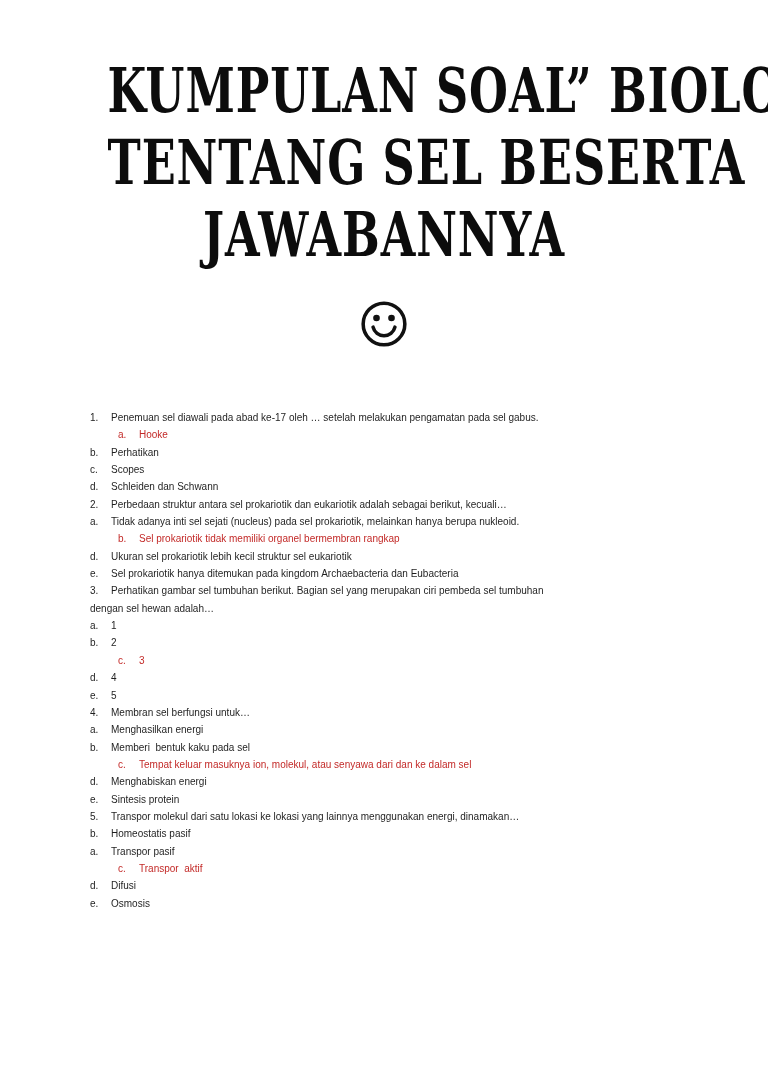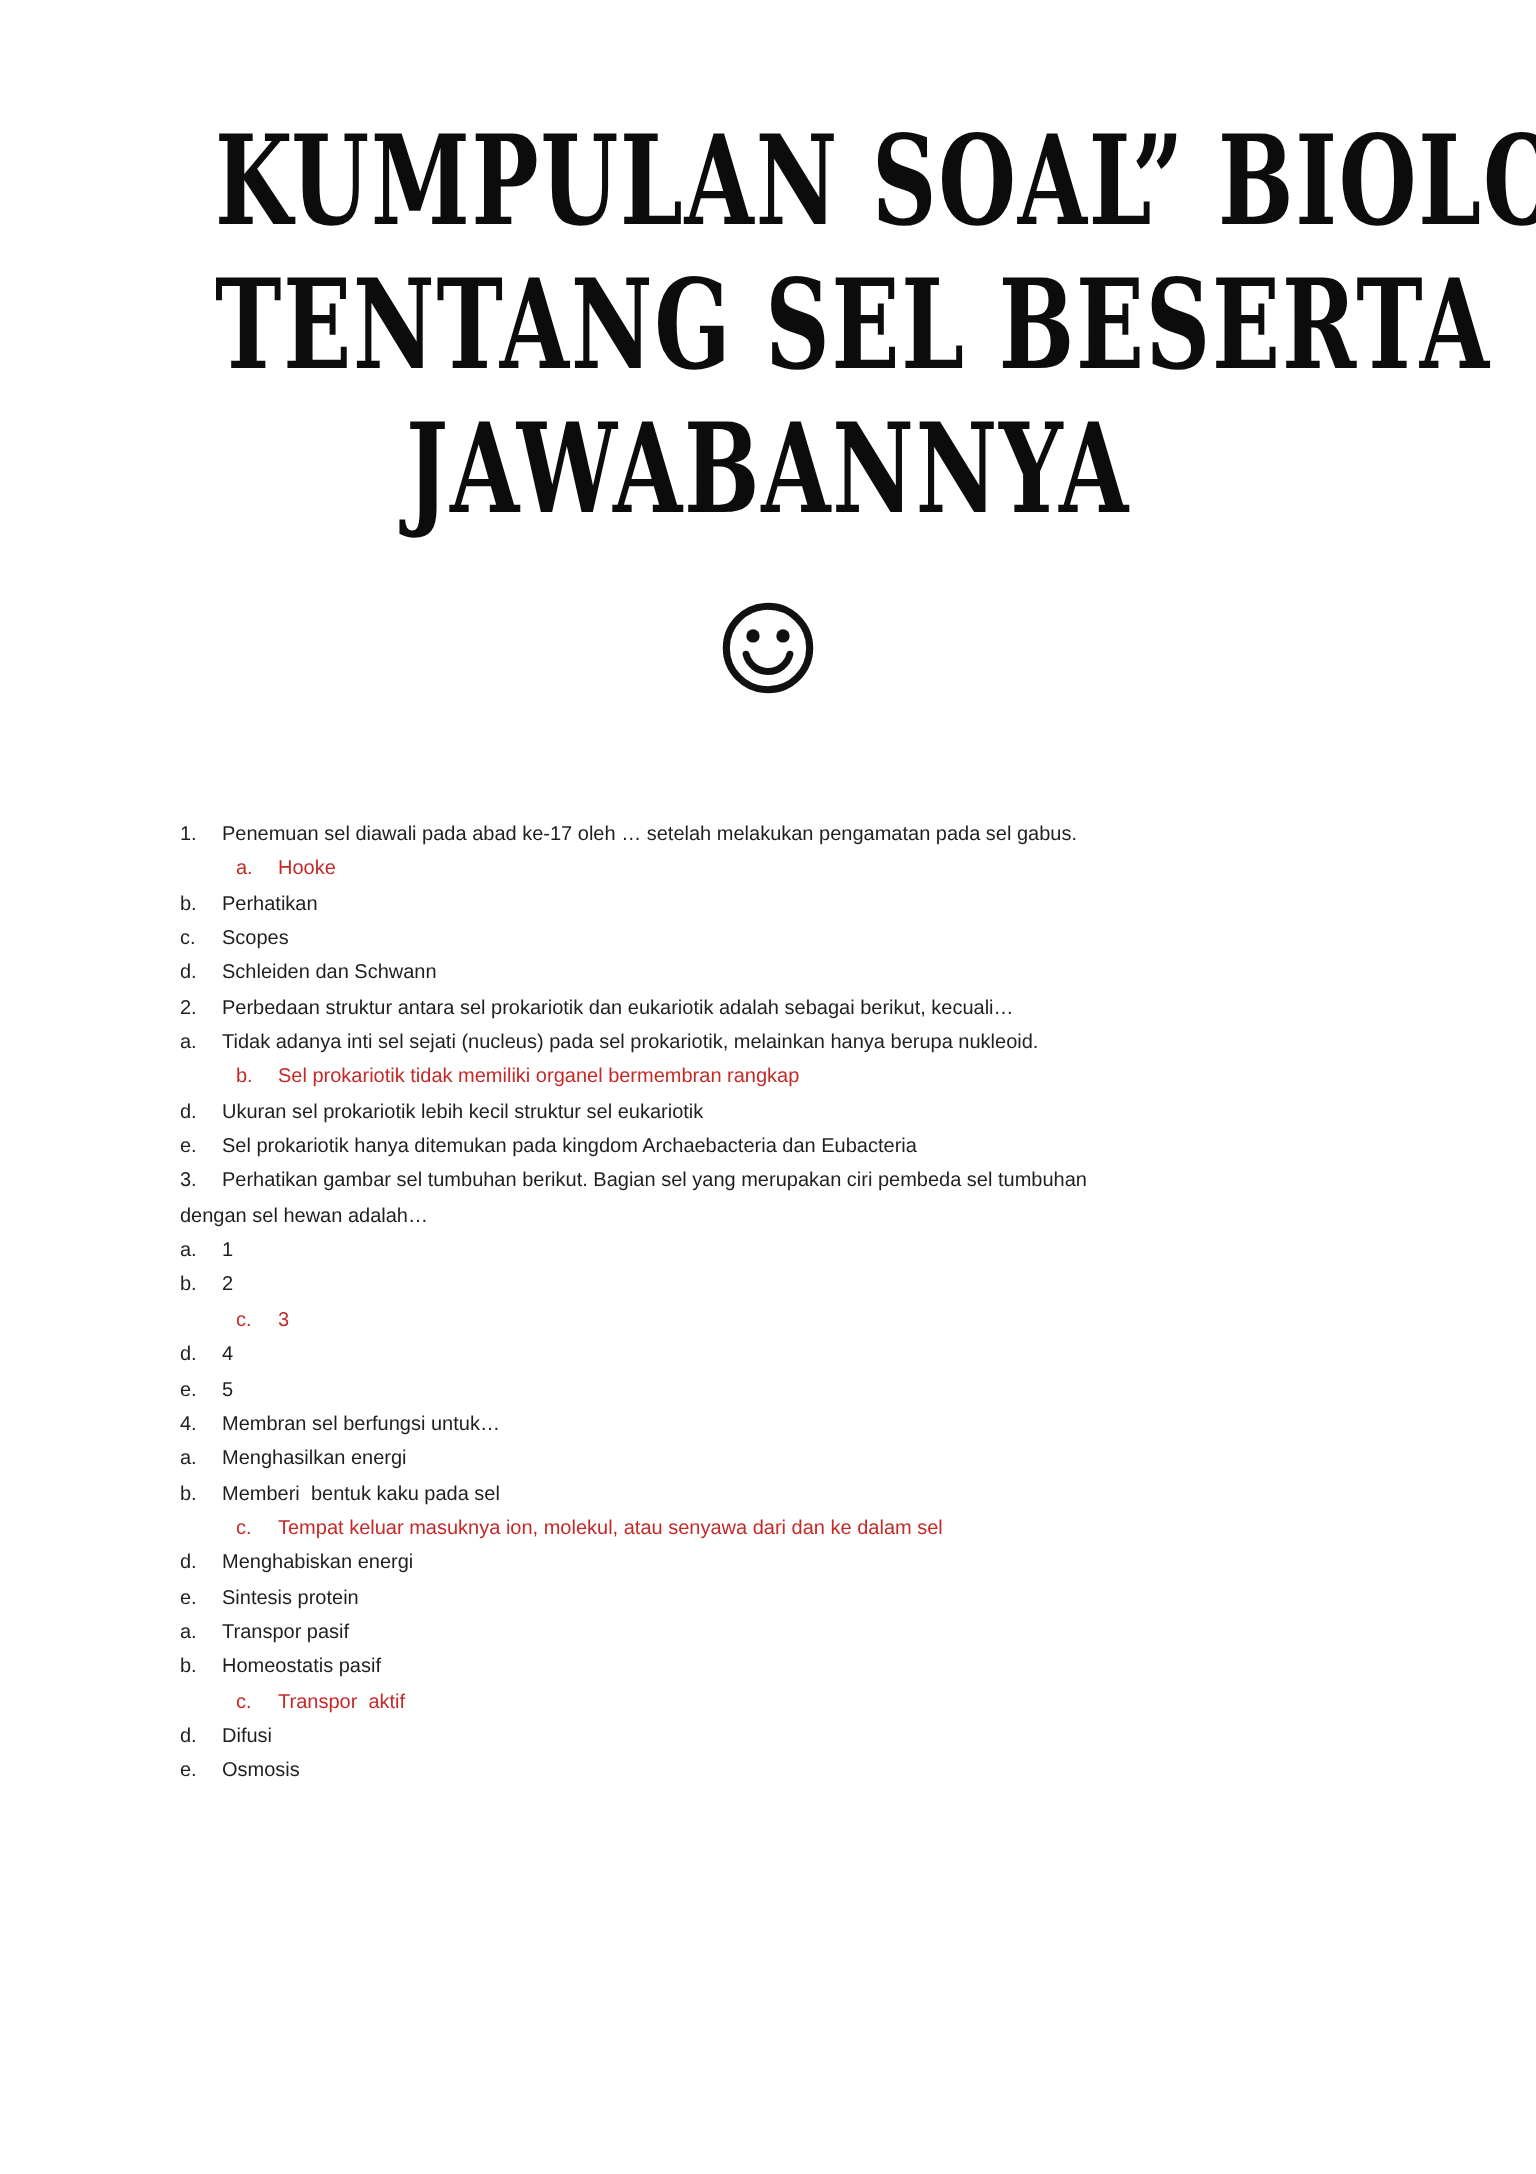--- a/index.html
+++ b/index.html
@@ -87,20 +87,21 @@
       <div class="line"><span class="marker">b.</span><span>2</span></div>
       <div class="line red"><span class="marker">c.</span><span>3</span></div>
       <div class="line"><span class="marker">d.</span><span>4</span></div>
       <div class="line"><span class="marker">e.</span><span>5</span></div>
       <div class="line"><span class="marker">4.</span><span>Membran sel berfungsi untuk…</span></div>
       <div class="line"><span class="marker">a.</span><span>Menghasilkan energi</span></div>
       <div class="line"><span class="marker">b.</span><span>Memberi  bentuk kaku pada sel</span></div>
       <div class="line red"><span class="marker">c.</span><span>Tempat keluar masuknya ion, molekul, atau senyawa dari dan ke dalam sel</span></div>
       <div class="line"><span class="marker">d.</span><span>Menghabiskan energi</span></div>
       <div class="line"><span class="marker">e.</span><span>Sintesis protein</span></div>
+      <div class="line"><span class="marker">5.</span><span>Transpor molekul dari satu lokasi ke lokasi yang lainnya menggunakan energi, dinamakan…</span></div>
+      <div class="line"><span class="marker">b.</span><span>Homeostatis pasif</span></div>
       <div class="line"><span class="marker">a.</span><span>Transpor pasif</span></div>
-      <div class="line"><span class="marker">b.</span><span>Homeostatis pasif</span></div>
       <div class="line red"><span class="marker">c.</span><span>Transpor  aktif</span></div>
       <div class="line"><span class="marker">d.</span><span>Difusi</span></div>
       <div class="line"><span class="marker">e.</span><span>Osmosis</span></div>
     </main>
 
 </div>
 
 </body></html>

